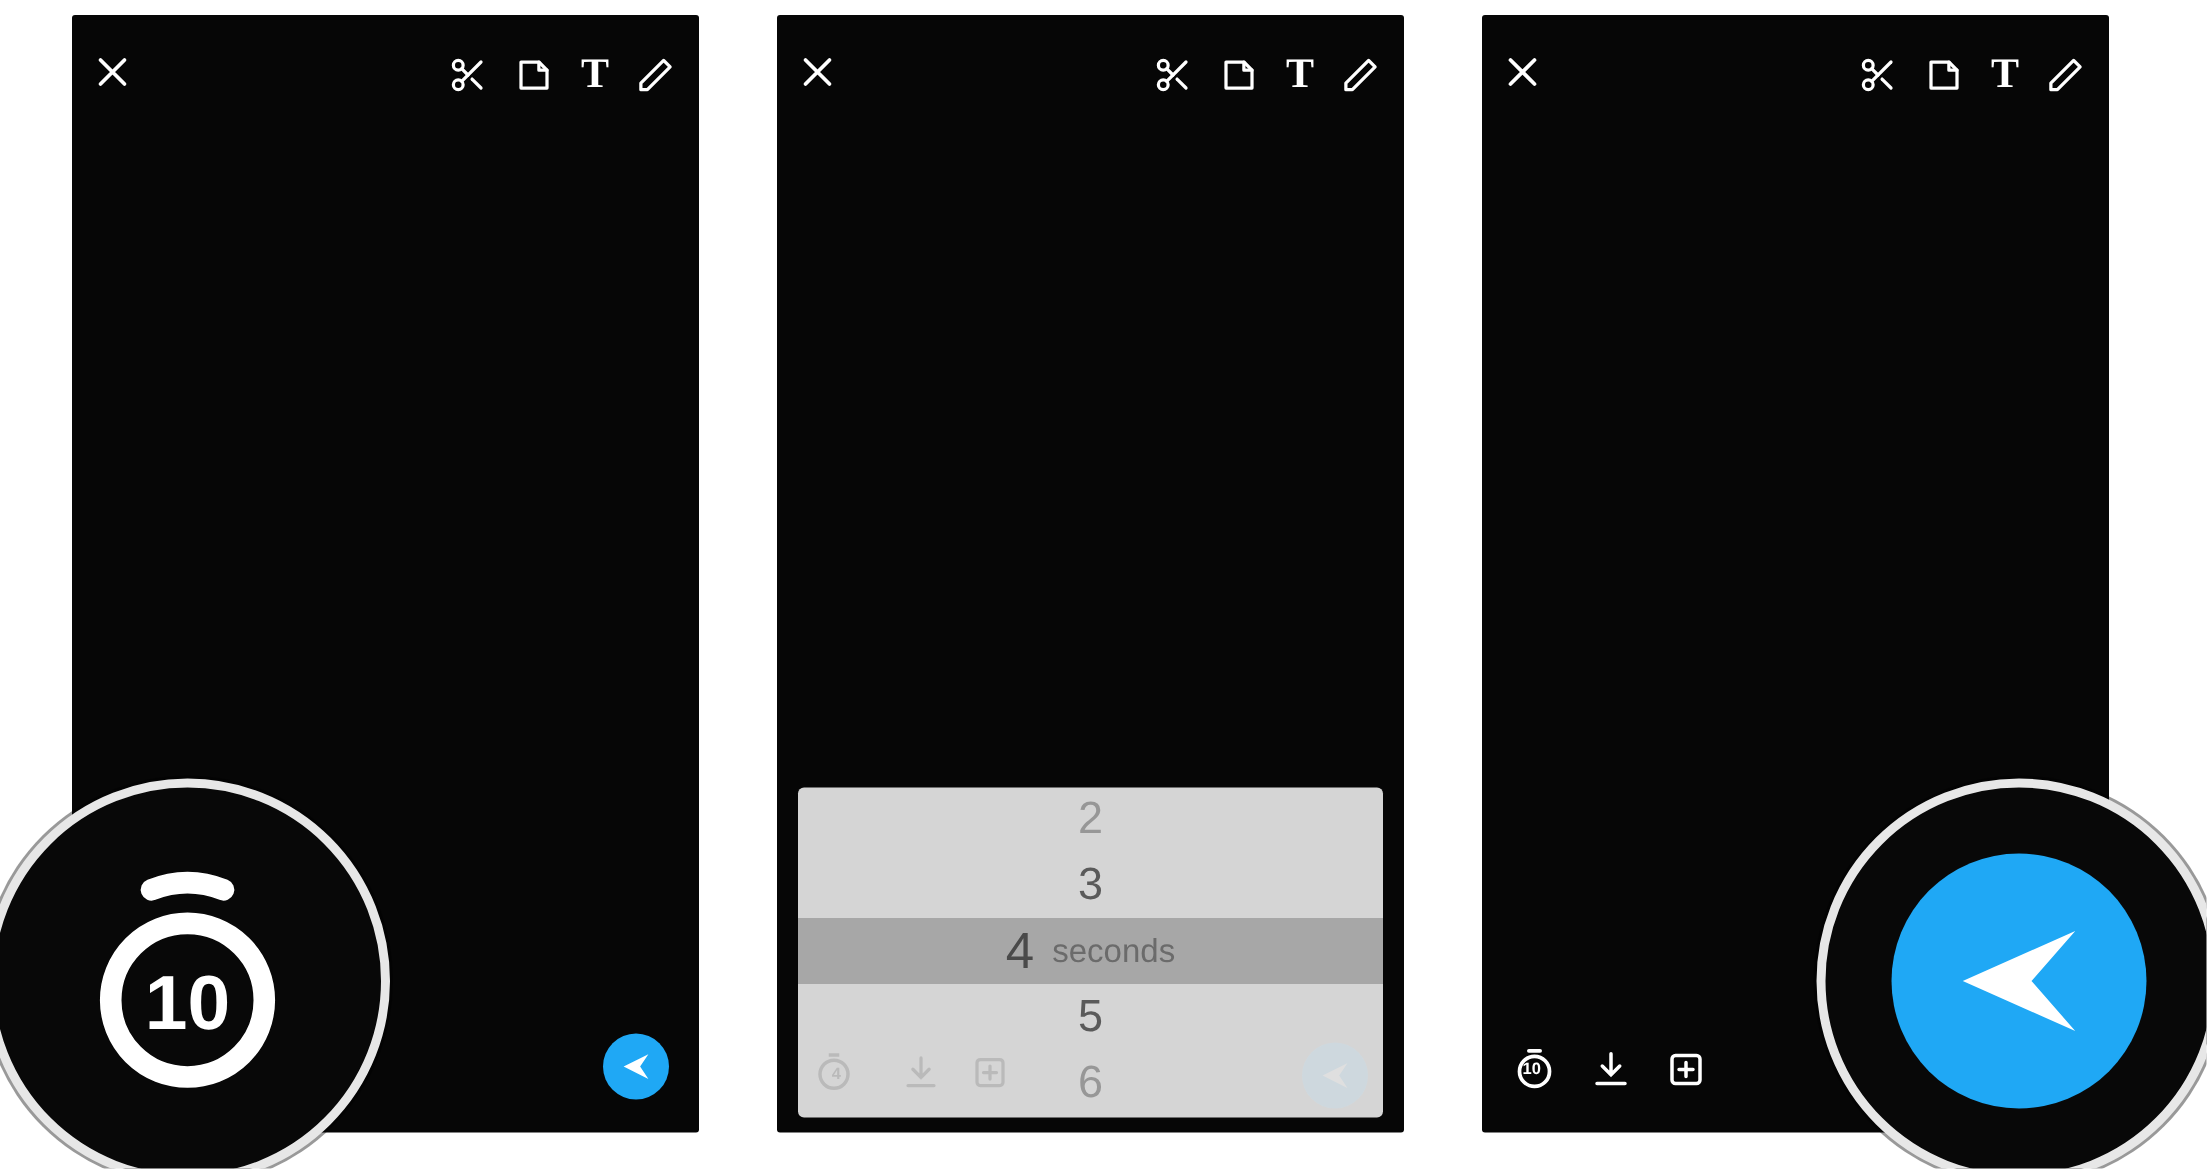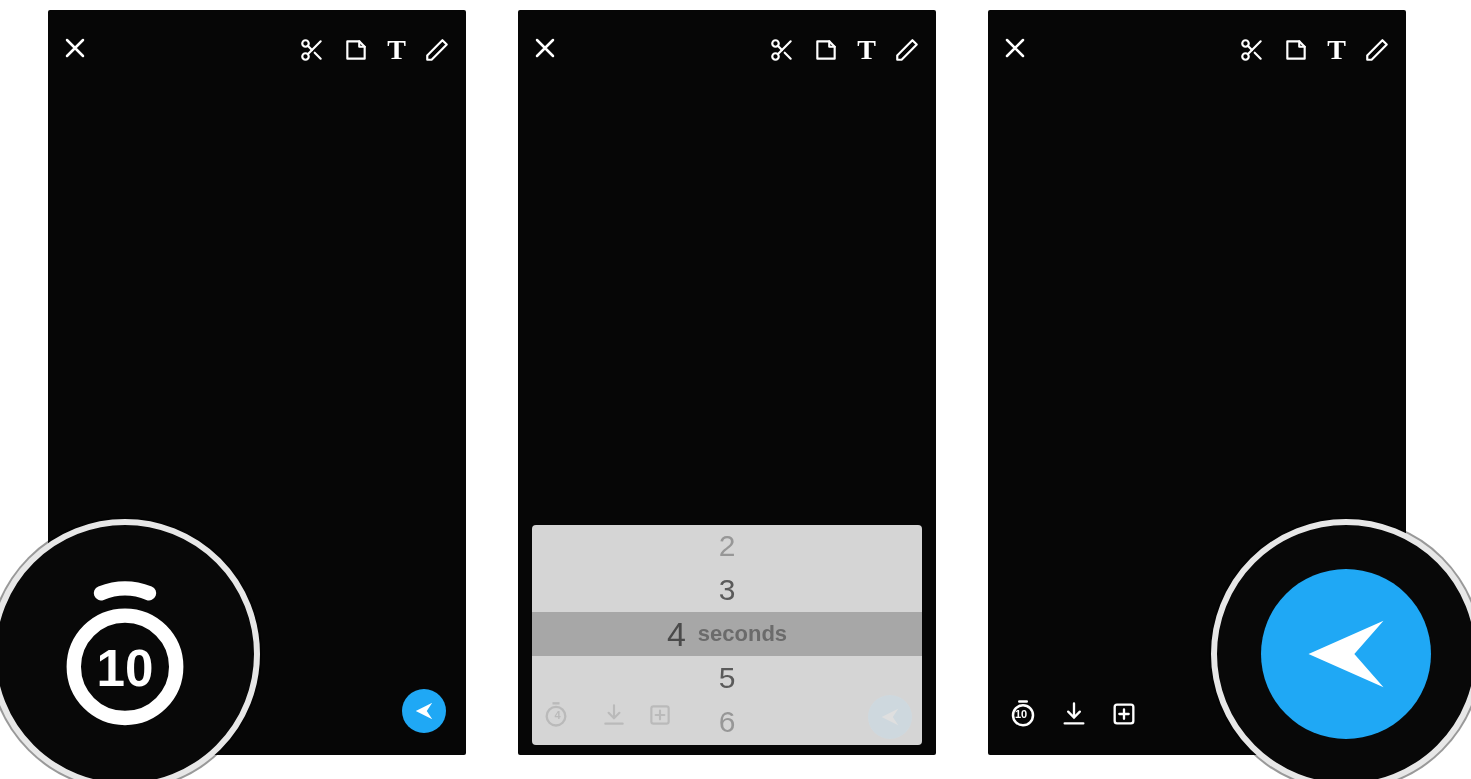--- a/index.html
+++ b/index.html
@@ -104,21 +104,21 @@
   }
   .picker-row.sel {
     background: rgba(130,130,130,0.55);
     color: #4a4a4a;
     display: flex;
     align-items: center;
     justify-content: center;
     gap: 8px;
   }
   .picker-row.sel .num { font-size: 34px; font-weight: 500; color:#4a4a4a;}
-  .picker-row.sel .unit { font-size: 22px; color:#6b6b6b; font-weight:700; margin-left:4px;}
+  .picker-row.sel .unit { font-size: 22px; color:#6b6b6b; font-weight:400; margin-left:4px;}
   .picker-row.faint { opacity: 0.5; }
   .picker-row.clip-top { margin-top:-24px; }
   .picker-row.clip-bot { margin-bottom:-22px; }
 
   .picker-bottom-ghost {
     position:absolute;
     bottom:6px;
     left:10px;
     right:10px;
     display:flex;

